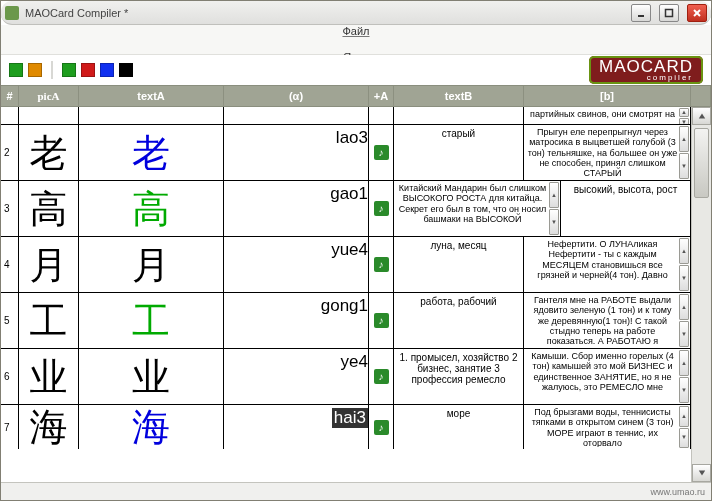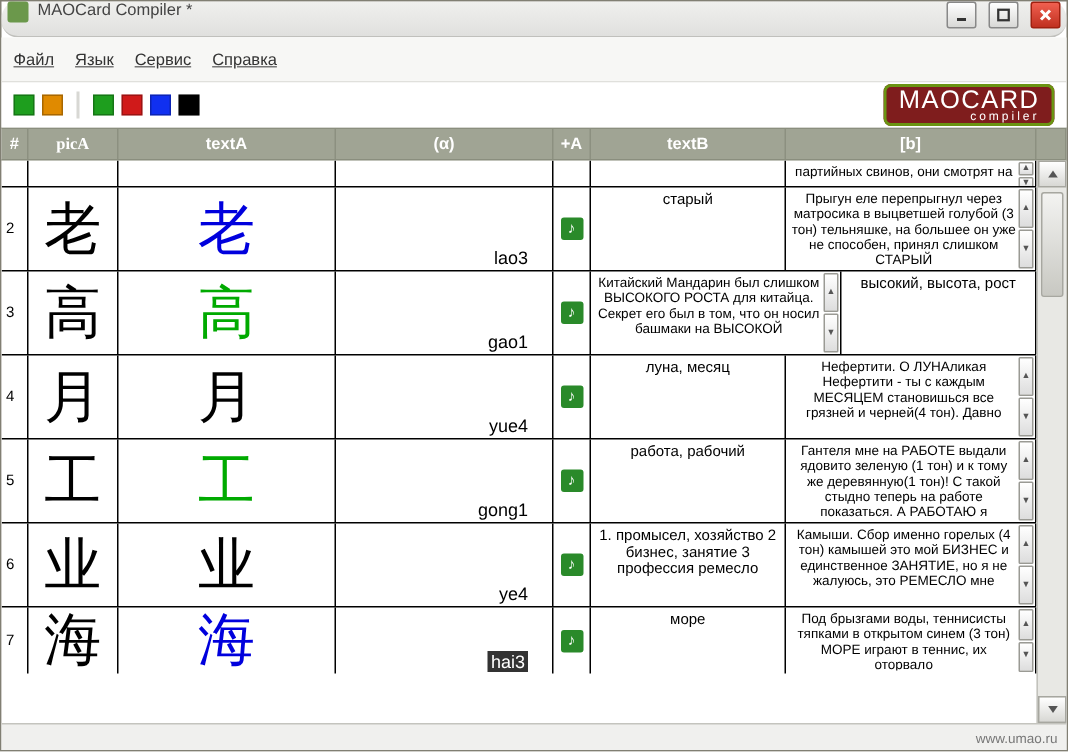--- a/index.html
+++ b/index.html
@@ -8,27 +8,27 @@
     font-family: Tahoma, Arial, sans-serif;
     font-size: 11px;
     background: #d4d0c8;
     overflow: hidden;
   }
   .window { width: 712px; height: 501px; border: 1px solid #817f73; background: #fff; display: flex; flex-direction: column; }
   .titlebar {
     height: 24px;
     background: linear-gradient(#f0f0ee, #e0e0de);
     border-bottom: 1px solid #c0c0bc;
-    display: flex; padding: 0 4px; gap: 6px; border-radius: 11px;
+    display: flex; align-items: center; padding: 0 4px; gap: 6px; border-radius: 11px;
   }
   .titlebar .title { flex: 1; font-size: 11px; color: #444; }
   .winbtn { width: 20px; height: 18px; border: 1px solid #888; background: linear-gradient(#fff,#d8d8d6); border-radius: 2px; display:flex; align-items:center; justify-content:center; margin-left:2px; }
   .winbtn.close { background: linear-gradient(#f06050,#c03020); border-color:#a02010; color:#fff; }
   .winbtn svg { width:10px; height:10px; }
-  .menubar { height: 30px; display:flex; align-items:center; gap:14px; padding: 0 8px; background:#f7f7f5; border-bottom:1px solid #e0e0dc; font-size:11px; color:#333; }
+  .menubar { height: 30px; display:flex; align-items:center; gap:14px; padding: 0 8px; background:#f7f7f5; border-bottom:1px solid #e0e0dc; font-size:11px; color:#333;flex-direction:column; }
   .menubar span { text-decoration: underline; text-decoration-color:#777; cursor:default; }
   .toolbar { height: 30px; display:flex; align-items:center; gap:6px; padding:0 8px; background:#fff; position:relative;}
   .tool-sq { width:14px; height:14px; border:1px solid rgba(0,0,0,.25); }
   .tool-sep { width:2px; height:18px; background:#d8d8d4; margin:0 4px; }
   .brand { position:absolute; right:8px; top:0; height:30px; display:flex; align-items:center; }
   .brand-badge { background:#7f1d1d; color:#fff; border-radius:5px; padding:2px 10px 2px 10px; font-family: Arial Black, Arial, sans-serif; font-size:17px; line-height:1; letter-spacing:1px; box-shadow: inset 0 0 0 2px #6a9412; }
   .brand-sub { font-size:8px; letter-spacing:2px; text-align:right; margin-top:-1px; }
   .column-head {
     height: 22px;
     background:#a0a494;
@@ -48,21 +48,21 @@
   .ch.scroll { width:20px; }
   .grid { flex:1; overflow:hidden; display:flex; }
   .grid-body { flex:1; overflow:hidden; background:#fff; }
   .row { display:flex; border-bottom:1px solid #000; height:56px; }
   .row.partial-top { height:18px; border-top:0; }
   .row.partial-bot { height:44px; border-bottom:0; }
   .cell { border-right:1px solid #000; overflow:hidden; display:flex; align-items:center; justify-content:center; position:relative; padding:1px 2px; }
   .cell.num { width:18px; justify-content:flex-start; padding-left:3px; font-size:10px; }
   .cell.picA { width:60px; }
   .cell.textA { width:145px; }
-  .cell.alpha { width:145px; font-size:12px; justify-content:flex-end; padding-right:16px; align-items:flex-end; padding-top:3px; }
+  .cell.alpha { width:145px; font-size:17px; justify-content:flex-end; padding-right:0; align-items:flex-start; padding-top:3px; }
   .cell.plusA { width:25px; }
   .cell.textB { width:130px; font-size:10px; text-align:center; align-items:flex-start; padding-top:3px; }
   .cell.b { flex:1; font-size:9px; line-height:1.15; text-align:center; padding:2px 12px 2px 3px; align-items:flex-start; }
   .cell.b .txt { max-height:100%; overflow:hidden; }
   .spin { position:absolute; right:1px; top:1px; bottom:1px; width:10px; display:flex; flex-direction:column; gap:1px; }
   .spin div { flex:1; border:1px solid #9a9a94; background:linear-gradient(#fff,#ddd); border-radius:1px; display:flex; align-items:center; justify-content:center; font-size:6px; color:#555;}
   .hanzi { font-size:38px; line-height:1; font-family: "SimSun","Microsoft YaHei",serif; }
   .black { color:#000; }
   .green { color:#0a0; }
   .blue  { color:#00d; }

